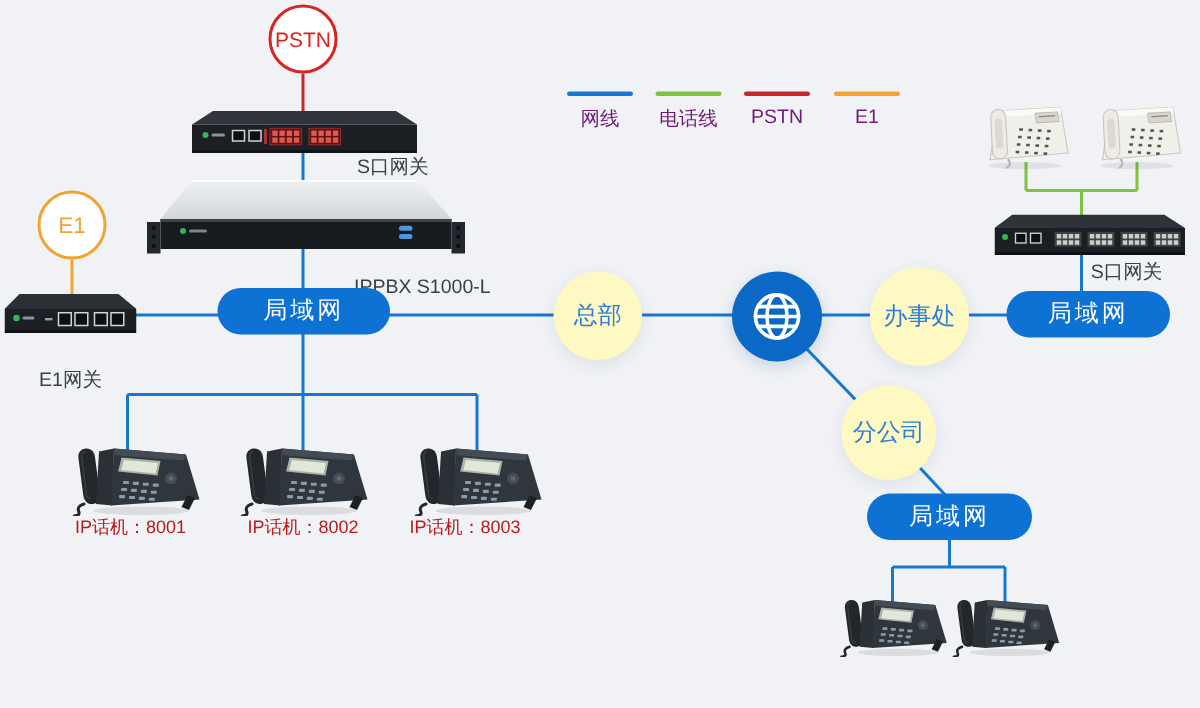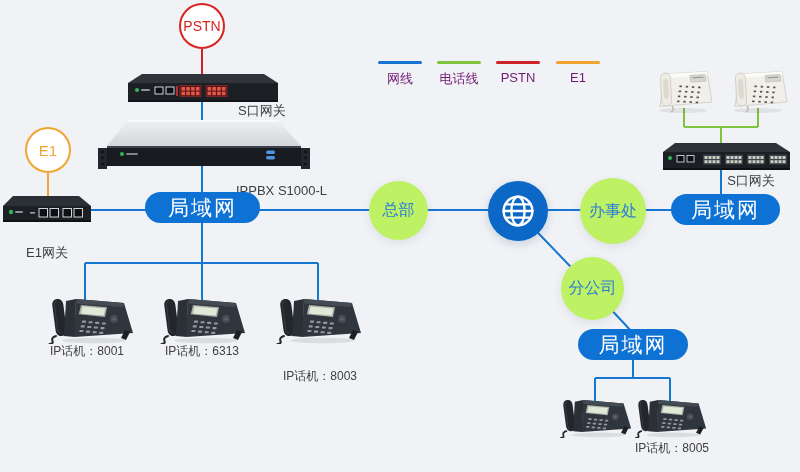--- a/index.html
+++ b/index.html
@@ -8,26 +8,26 @@
   .abs{position:absolute;}
   .wires{position:absolute;left:0;top:0;width:800px;height:472px;}
   
   .legend-item{position:absolute;width:46px;display:flex;flex-direction:column;align-items:center;}
   .legend-bar{width:44px;height:3px;border-radius:2px;}
   .legend-label{margin-top:6px;font-size:13px;color:#701a75;white-space:nowrap;}
   
   .badge{position:absolute;background:#fff;border-radius:50%;display:flex;align-items:center;justify-content:center;box-sizing:border-box;}
   .badge-pstn{border:2px solid #d9241f;color:#d9241f;font-size:14px;}
   .badge-e1{border:2px solid #f2a431;color:#f2a431;font-size:15px;}
-  .site{position:absolute;background:#bef264;border-radius:50%;display:flex;align-items:center;justify-content:center;color:#2e7ed8;font-size:16px;box-shadow:0 3px 10px rgba(50,70,110,0.10);}
+  .site{position:absolute;background:#fef9c3;border-radius:50%;display:flex;align-items:center;justify-content:center;color:#2e7ed8;font-size:16px;box-shadow:0 3px 10px rgba(50,70,110,0.10);}
   .internet{position:absolute;background:#0c68c6;border-radius:50%;display:flex;align-items:center;justify-content:center;box-shadow:0 3px 10px rgba(20,60,120,0.18);}
-  .pill{position:absolute;background:#0e72d4;border-radius:16px;display:flex;align-items:center;justify-content:center;color:#fff;font-size:21px;letter-spacing:2px;}
+  .pill{position:absolute;background:#0e72d4;border-radius:16px;display:flex;align-items:center;justify-content:center;color:#fff;font-size:16px;letter-spacing:2px;}
   
   .dev-label{position:absolute;font-size:13px;color:#3b4045;white-space:nowrap;}
-  .phone-label{position:absolute;width:120px;text-align:center;font-size:12px;color:#404040;white-space:nowrap;}
+  .phone-label{position:absolute;width:120px;text-align:center;font-size:12px;color:#b91c1c;white-space:nowrap;}
   .center-label{text-align:center;}
 </style>
 </head>
 <body>
 
 <div class="canvas">
 
   <svg class="wires" viewBox="0 0 800 472">
 
     <line x1="202" y1="49" x2="202" y2="78" stroke="#cd2428" stroke-width="2"></line>
@@ -305,27 +305,26 @@
       <use href="#sym-analog-phone"></use>
     </svg>
 
   <svg class="abs" style="left:46px;top:292px;" width="88" height="52">
       <use href="#sym-ip-phone"></use>
     </svg>
   <div class="phone-label" style="left:27px;top:343px;">IP话机：8001</div>
   <svg class="abs" style="left:158px;top:292px;" width="88" height="52">
       <use href="#sym-ip-phone"></use>
     </svg>
-  <div class="phone-label" style="left:142px;top:343px;">IP话机：6313</div>
+  <div class="phone-label" style="left:142px;top:343px;">IP话机：8002</div>
   <svg class="abs" style="left:274px;top:292px;" width="88" height="52">
       <use href="#sym-ip-phone"></use>
     </svg>
-  <div class="phone-label" style="left:260px;top:343px;margin-top:25px;">IP话机：8003</div>
+  <div class="phone-label" style="left:250px;top:343px;">IP话机：8003</div>
 
   <svg class="abs" style="left:558px;top:394px;" width="74" height="44">
       <use href="#sym-ip-phone"></use>
     </svg>
   <svg class="abs" style="left:633px;top:394px;" width="74" height="44">
       <use href="#sym-ip-phone"></use>
     </svg>
-  <div class="phone-label" style="left:612px;top:440px;">IP话机：8005</div>
 
 </div>
 
 </body></html>

